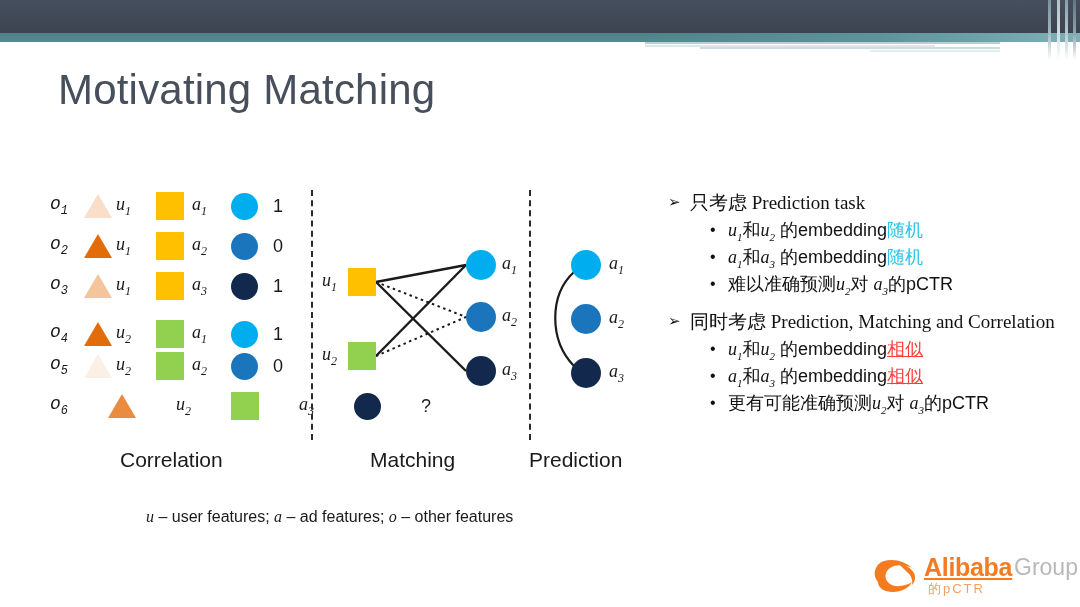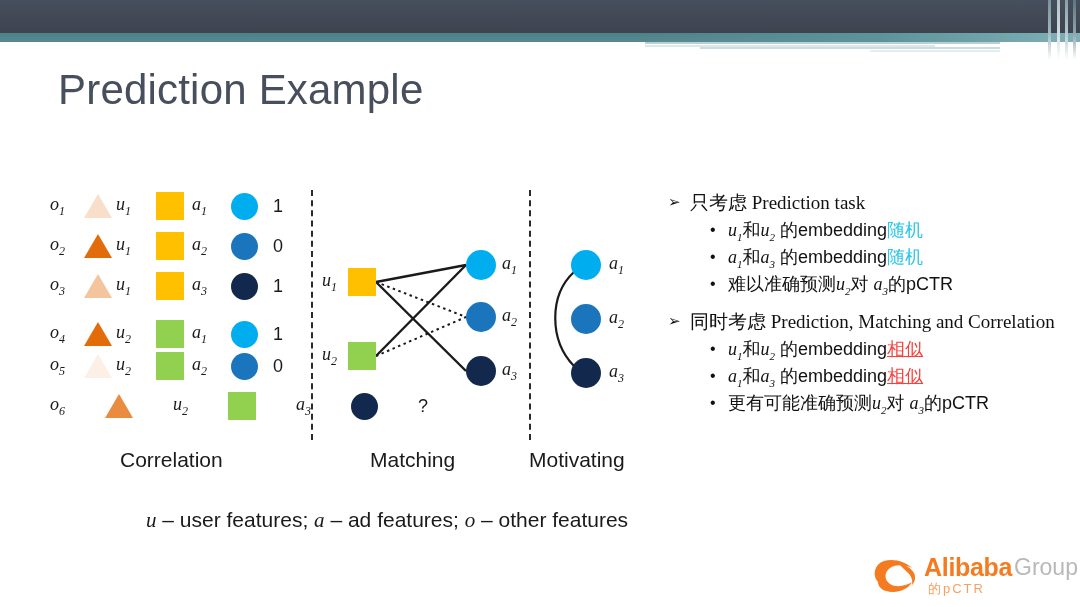--- a/index.html
+++ b/index.html
@@ -77,21 +77,21 @@
     left: 0;
     width: 250px; height: 40px;
     display: flex;
     align-items: center;
   }
   .col-o {
     width: 30px;
     font-style: italic;
     font-size: 18px;
     color: #1a1a1a;
-    font-family: Liberation Serif, serif;
+    font-family: Liberation Mono, monospace;
   }
   .col-o sub { font-size: 12px; }
   .col-tri {
     width: 36px;
     display: flex; justify-content: center; align-items: center;
   }
   .tri {
     width: 0; height: 0;
     border-left: 14px solid transparent;
     border-right: 14px solid transparent;
@@ -195,21 +195,21 @@
     color: #1a1a1a;
     white-space: nowrap;
   }
   #label-prediction { left: 120px; }
   #label-matching   { left: 370px; }
   #label-correlation{ left: 529px; }
 
   #legend-note {
     position: absolute;
     left: 146px; top: 508px;
-    font-size: 21px;
+    font-size: 16px;
     color: #1a1a1a;
     white-space: nowrap;
   }
   #legend-note i { font-family: "Liberation Serif", serif; }
 
   
   #text-panel {
     position: absolute;
     left: 668px; top: 190px;
     width: 402px;
@@ -260,20 +260,21 @@
     width: 205px; height: 48px;
   }
   #logo-svg { position: absolute; left: 0; top: 0; }
   .logo-word {
     position: absolute;
     left: 56px; top: 1px;
     font-size: 25px;
     font-weight: bold;
     color: #F47B20;
     letter-spacing: -0.3px;
+    text-decoration: underline;
   }
   .logo-group {
     position: absolute;
     left: 146px; top: 2px;
     font-size: 23px;
     color: #b8b8b8;
   }
   .logo-cn {
     position: absolute;
     left: 60px; top: 28px;
@@ -292,21 +293,21 @@
   <div class="thin-line l1"></div>
   <div class="thin-line l2"></div>
   <div class="thin-line l3"></div>
   <div class="thin-line l4"></div>
   <div class="vstripe v1"></div>
   <div class="vstripe v2"></div>
   <div class="vstripe v3"></div>
   <div class="vstripe v4"></div>
 </div>
 
-<div id="slide-title">Prediction Example</div>
+<div id="slide-title">Motivating Matching</div>
 
 <div id="prediction-block">
     <div class="prow" style="top: 0px;">
       <div class="col-o">o<sub>1</sub></div>
       <div class="col-tri">
         <div class="tri" style="opacity:0.22"></div>
       </div>
       <div class="col-u">u<sub>1</sub></div>
       <div class="col-sq">
         <div class="sq" style="background:#FFC000"></div>
@@ -424,21 +425,21 @@
     <div class="c-node" style="left: 26px; top: 10px; background: rgb(0, 174, 239);"></div>
     <div class="c-lab" style="left: 64px; top: 13px;">a<sub>1</sub></div>
     <div class="c-node" style="left: 26px; top: 64px; background: rgb(27, 117, 188);"></div>
     <div class="c-lab" style="left: 64px; top: 67px;">a<sub>2</sub></div>
     <div class="c-node" style="left: 26px; top: 118px; background: rgb(18, 40, 76);"></div>
     <div class="c-lab" style="left: 64px; top: 121px;">a<sub>3</sub></div>
   </div>
 
 <div class="section-label" id="label-prediction">Correlation</div>
 <div class="section-label" id="label-matching">Matching</div>
-<div class="section-label" id="label-correlation">Motivating</div>
+<div class="section-label" id="label-correlation">Prediction</div>
 
 <div id="legend-note"><i>u</i><span> – user features; </span><i>a</i><span> – ad features; </span><i>o</i><span> – other features</span></div>
 
 <div id="text-panel">
     <div class="bullet-group">
       <div class="lvl1">
         <span class="arrow-mark">➢</span>
         <span class="lvl1-text">只考虑 Prediction task</span>
       </div>
       <div class="sublist">

